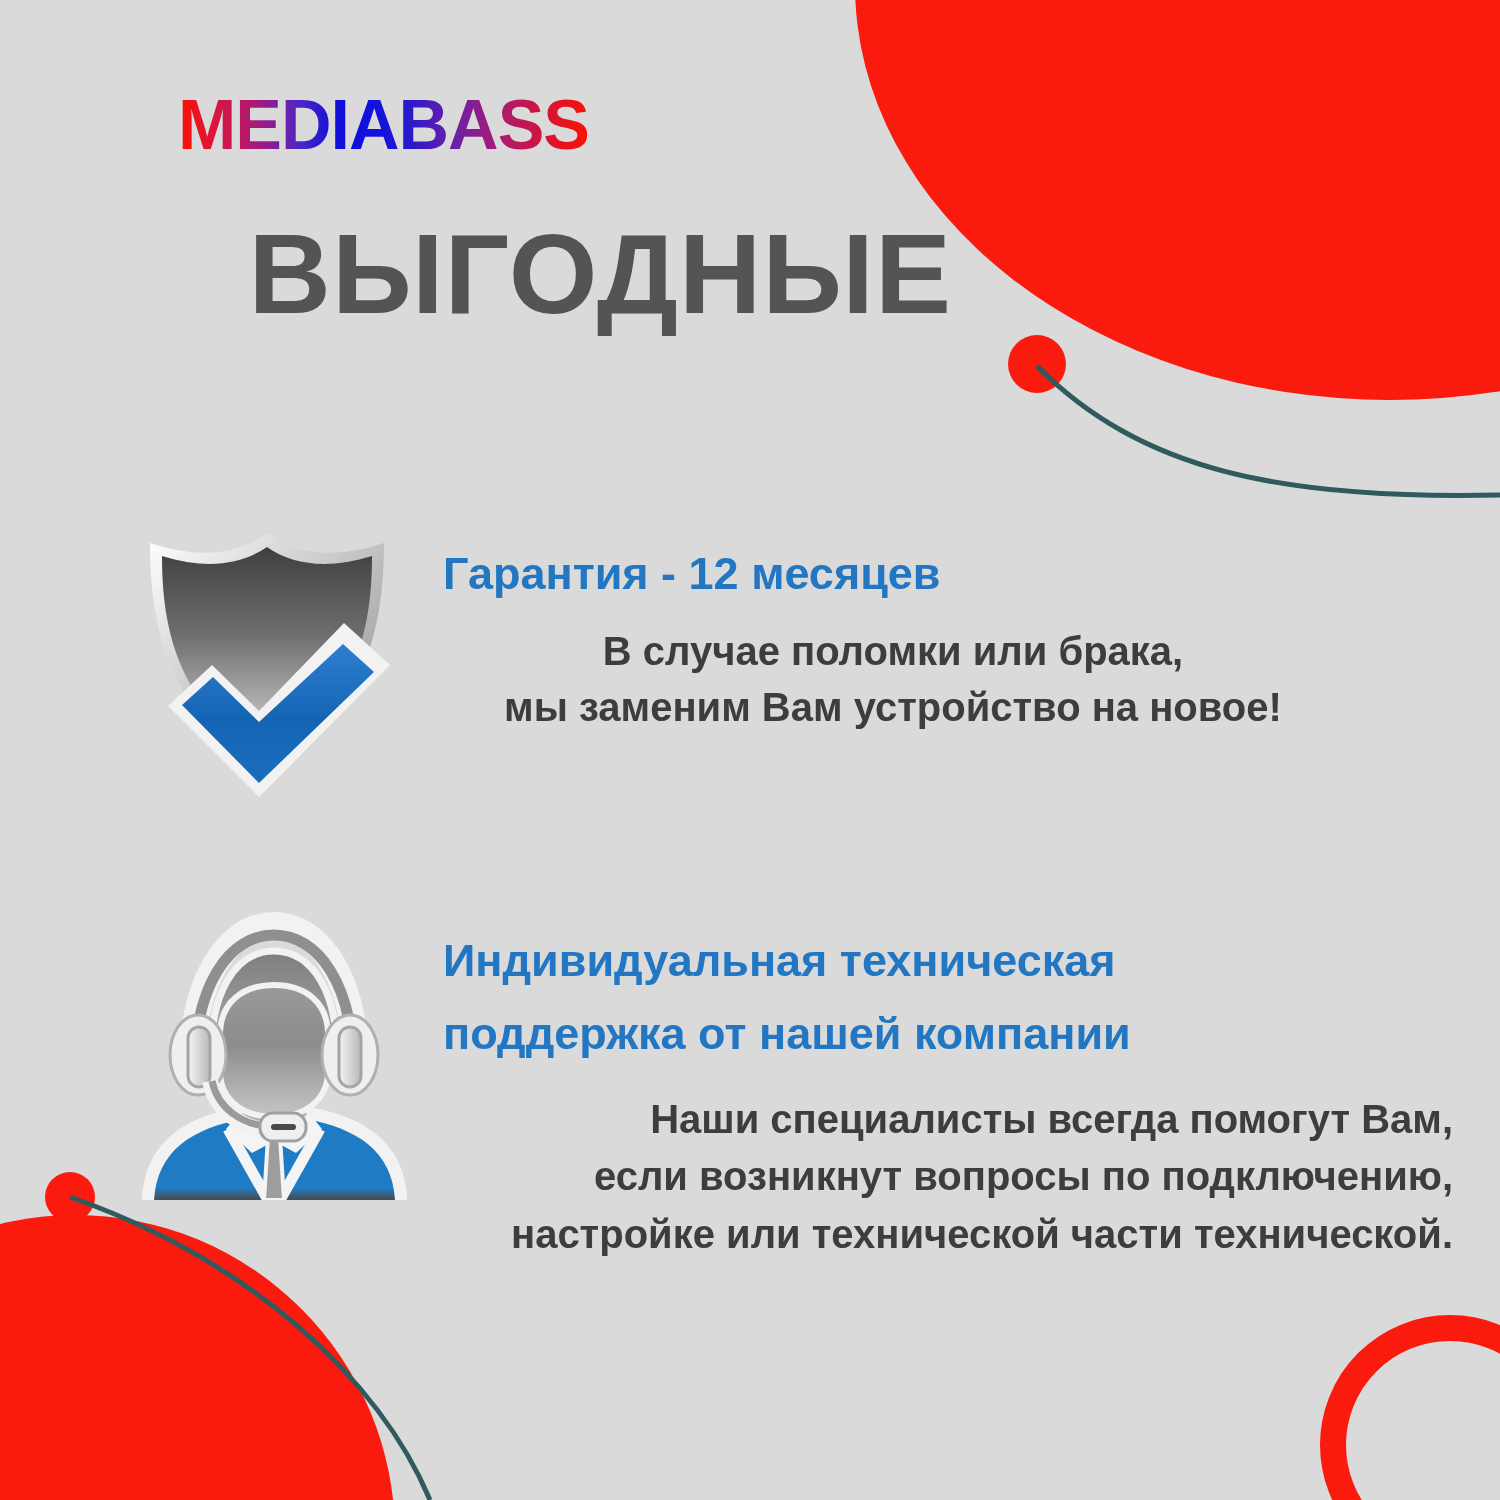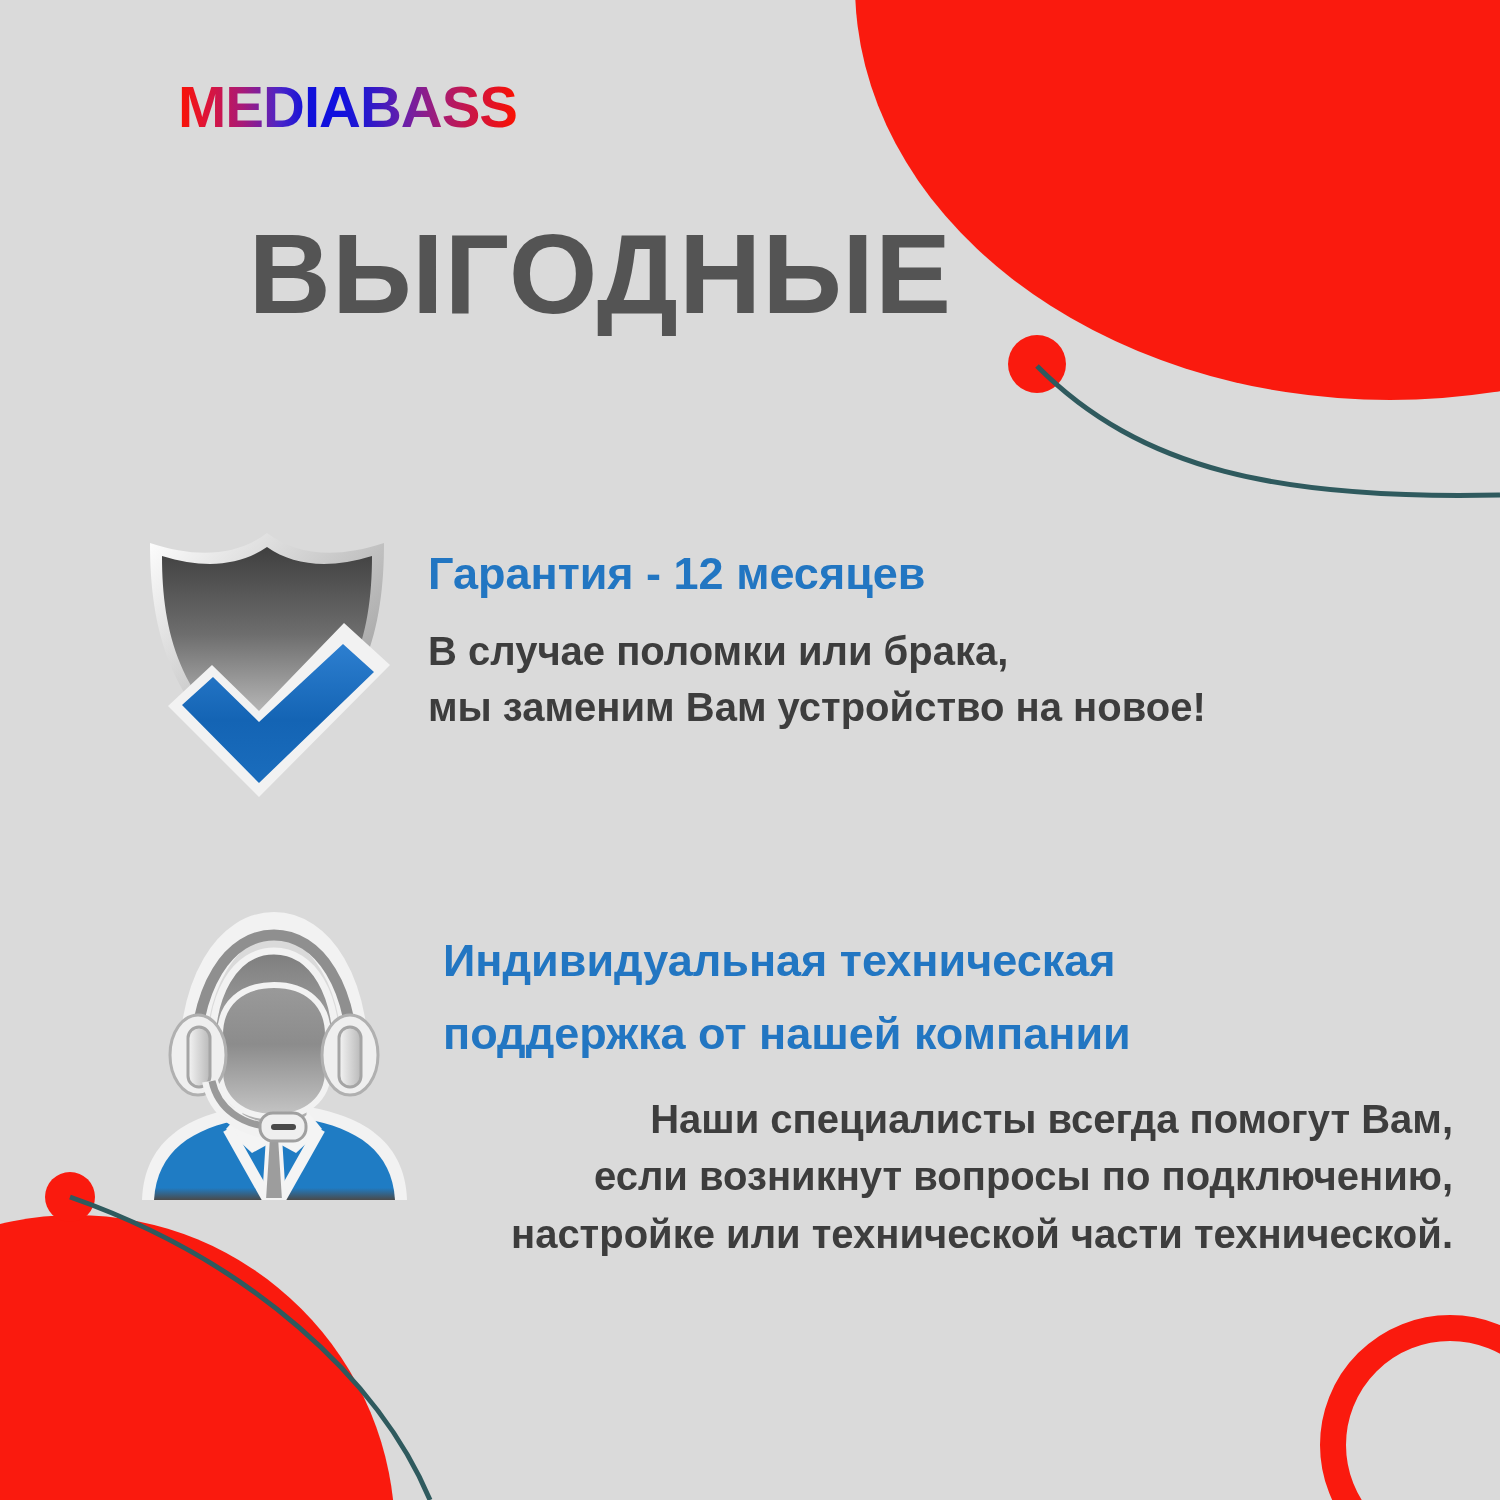--- a/index.html
+++ b/index.html
@@ -59,22 +59,22 @@
     border-radius: 50%;
     border: 26px solid #fa1a0e;
     box-sizing: border-box;
   }
   .curve-svg { left: 0; top: 0; width: 1500px; height: 1500px; }
 
   
   .logo {
     position: absolute;
     left: 178px;
-    top: 78px;
-    font-size: 58px;
+    top: 90px;
+    font-size: 70px;
     font-weight: 700;
     letter-spacing: -1px;
     line-height: 1;
     background: linear-gradient(90deg,
         #fb1200 0%, #e01436 8%, #a81a78 19%,
         #4b25c8 30%, #1010d8 38%, #1010e0 47%,
         #2318cf 55%, #6b1fa8 67%, #a81c72 78%,
         #d81334 90%, #fb1200 100%);
     -webkit-background-clip: text;
     background-clip: text;
@@ -113,23 +113,23 @@
   .f-body {
     color: #3d3d3d;
     font-weight: 700;
     margin: 0;
   }
   .f-body span { display: block; }
 
   
   #feature-warranty { left: 0; top: 0; }
   #feature-warranty .icon-box { left: 138px; top: 525px; }
-  #feature-warranty .text-box { left: 428px; top: 550px; width: 900px; }
+  #feature-warranty .text-box { left: 443px; top: 550px; width: 900px; }
   #feature-warranty .f-title { font-size: 45px; line-height: 1.05; }
-  #feature-warranty .f-body  { font-size: 40px; line-height: 1.40; }
+  #feature-warranty .f-body  { font-size: 40px; line-height: 1.40; text-align: center; }
 
   
   #feature-support { left: 0; top: 0; }
   #feature-support .icon-box { left: 132px; top: 885px; }
   #feature-support .text-box { left: 443px; top: 925px; width: 1010px; }
   #feature-support .f-title { font-size: 45px; line-height: 1.62; margin-bottom: 20px; }
   #feature-support .f-body  { font-size: 40px; line-height: 1.44; text-align: right; }
 
   .icon-svg { display: block; }
 </style>

